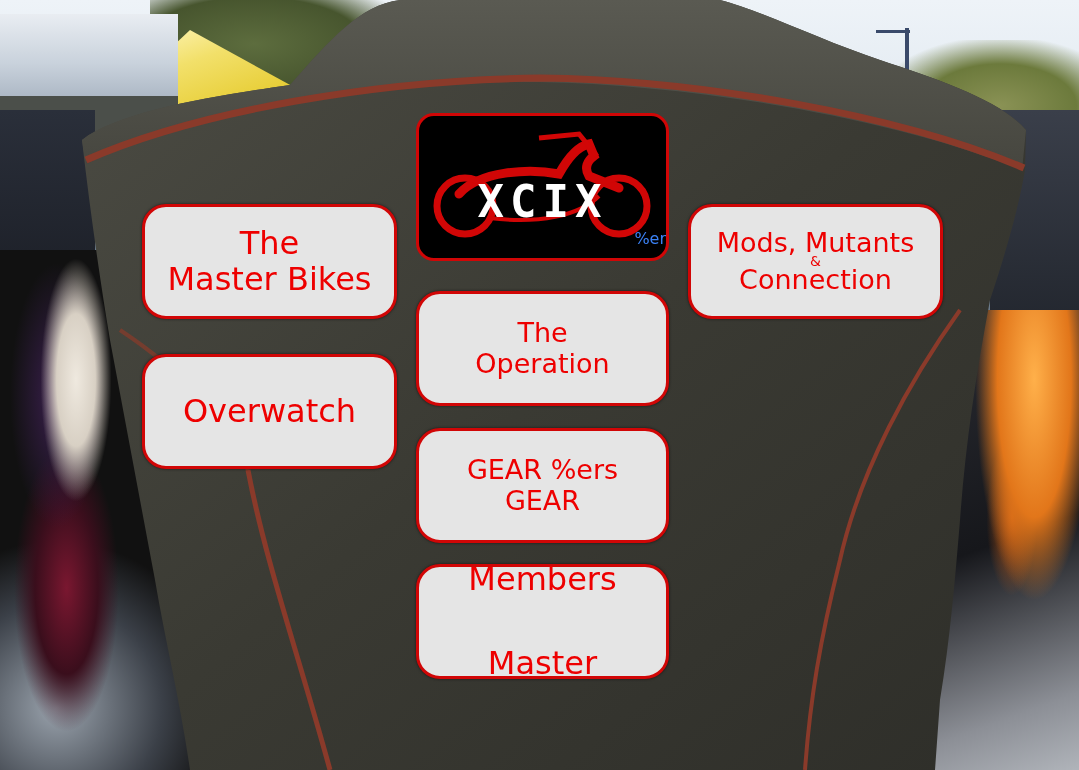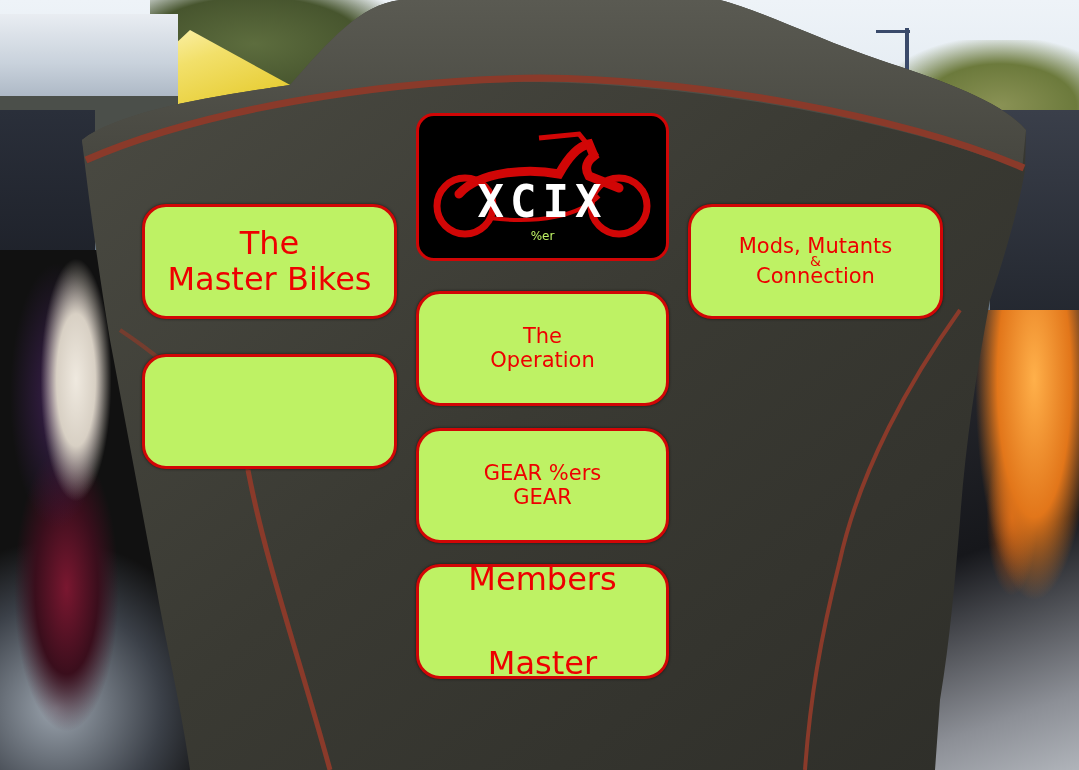--- a/index.html
+++ b/index.html
@@ -26,37 +26,37 @@
   .bike-r { position:absolute; left:930px; top:310px; width:149px; height:460px; background:
       radial-gradient(ellipse at 70% 15%, #ffb04a 0%, #e2761a 25%, rgba(0,0,0,0) 40%),
       radial-gradient(ellipse at 55% 45%, #c45a14 0%, rgba(0,0,0,0) 22%),
       linear-gradient(160deg,#2a2c33 0%,#16171b 50%,#8c8f96 85%,#b0b4ba 100%); }
   .ground { position:absolute; left:930px; top:660px; width:149px; height:110px; background:#5b5e63; }
 
   
   .vest { position:absolute; left:0; top:0; width:1079px; height:770px; }
 
   
-  .panel { position:absolute; box-sizing:border-box; background:#bef264; border:3px solid #d10606; border-radius:24px; color:#ee0000; display:flex; flex-direction:column; align-items:center; justify-content:center; text-align:center; cursor:pointer; box-shadow:0 0 3px rgba(0,0,0,0.6); }
+  .panel { position:absolute; box-sizing:border-box; background:#e5e5e5; border:3px solid #d10606; border-radius:24px; color:#ee0000; display:flex; flex-direction:column; align-items:center; justify-content:center; text-align:center; cursor:pointer; box-shadow:0 0 3px rgba(0,0,0,0.6); }
   .panel span { display:block; line-height:1.12; }
   .big { font-size:32px; }
-  .mid { font-size:21px; }
+  .mid { font-size:27px; }
   .small-amp { font-size:14px; line-height:0.8 !important; margin:-2px 0 -3px; }
 
   #btn-master { left:142px; top:204px; width:255px; height:115px; }
   #btn-mods { left:688px; top:204px; width:255px; height:115px; }
   #btn-connection { left:416px; top:291px; width:253px; height:115px; }
   #btn-overwatch { left:142px; top:354px; width:255px; height:115px; }
   #btn-gear { left:416px; top:428px; width:253px; height:115px; }
   #btn-bikes { left:416px; top:564px; width:253px; height:115px;gap:48px; }
 
   #logo { position:absolute; left:416px; top:113px; width:253px; height:148px; box-sizing:border-box; background:#000; border:3px solid #d10606; border-radius:18px; cursor:pointer; overflow:hidden; }
   #logo svg { position:absolute; left:0; top:0; }
   .logo-text { position:absolute; left:0; width:100%; text-align:center; color:#fff; font-family:"DejaVu Sans Mono", monospace; font-size:44px; top:60px; letter-spacing:6px; font-weight:bold; }
-  .logo-sub { position:absolute; left:0; width:100%; text-align:center; color:#bef264; font-size:12px; top:113px; }
+  .logo-sub { position:absolute; left:0; width:100%; text-align:right; color:#3b82f6; font-size:16px; top:113px; }
 </style>
 </head>
 <body>
 
 <div class="scene">
   <div class="sky"></div>
   <div class="trees-left"></div>
   <div class="trees-right"></div>
   <div class="pole"></div>
   <div class="pole-bar"></div>
@@ -113,20 +113,21 @@
   <span class="small-amp">&amp;</span>
   <span class="mid">Connection</span>
 </div>
 
 <div id="btn-connection" class="panel">
   <span class="mid">The</span>
   <span class="mid">Operation</span>
 </div>
 
 <div id="btn-overwatch" class="panel">
+  <span class="big">Overwatch</span>
 </div>
 
 <div id="btn-gear" class="panel">
   <span class="mid">GEAR %ers</span>
   <span class="mid">GEAR</span>
 </div>
 
 <div id="btn-bikes" class="panel">
   <span class="big">Members</span>
   <span class="big">Master</span>

